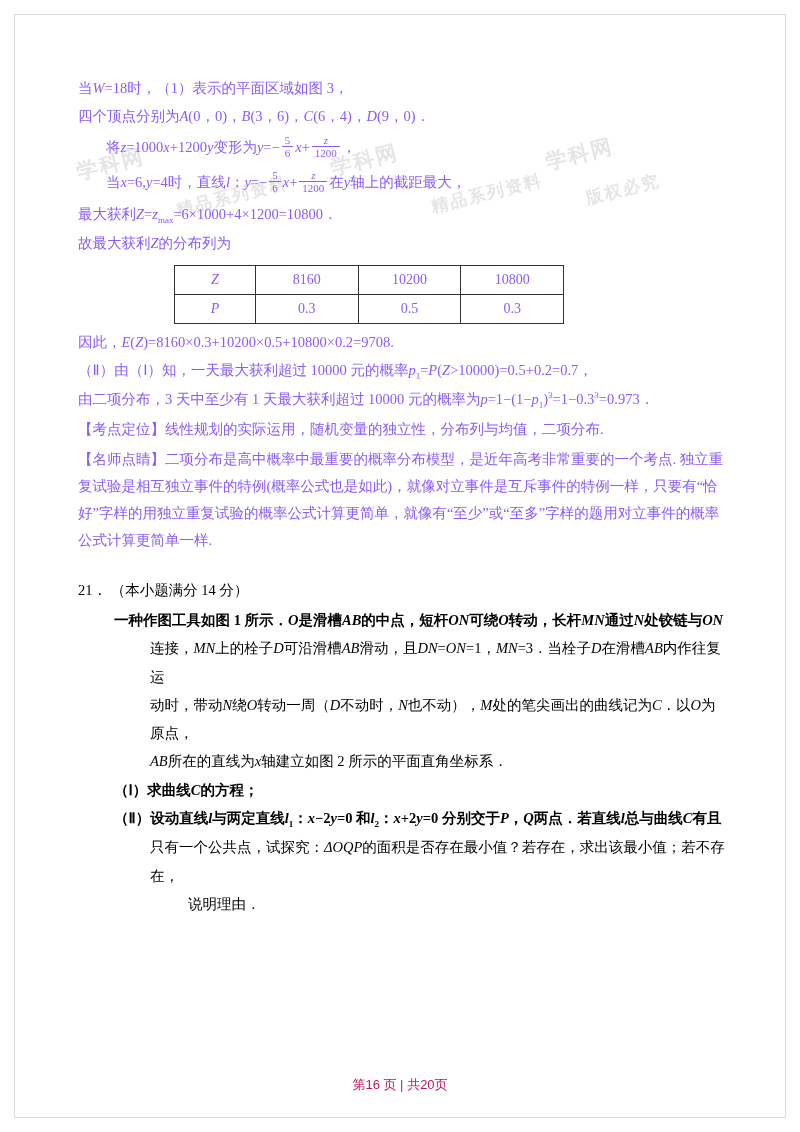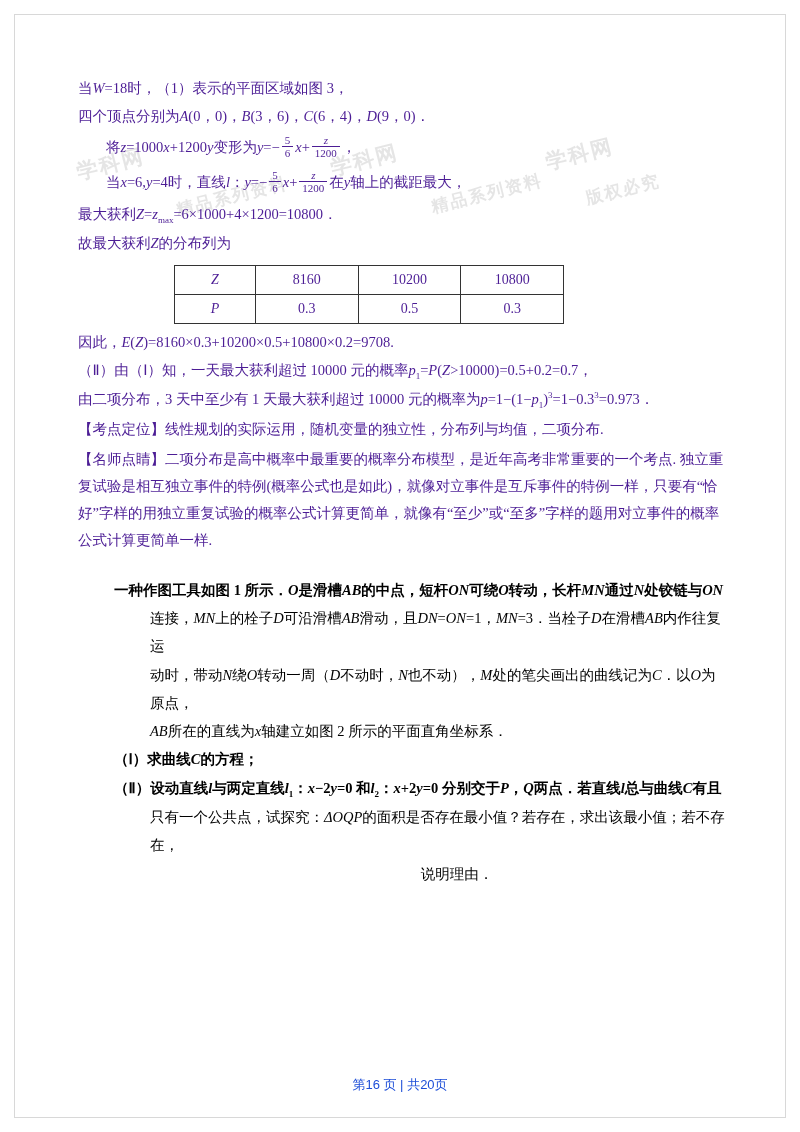--- a/index.html
+++ b/index.html
@@ -30,21 +30,21 @@
     border: 1px solid #d8d8d8;
     box-sizing: border-box;
   }
   .content {
     position: absolute;
     left: 78px;
     top: 78px;
     width: 648px;
   }
   .red {
-    color: #4c1d95;
+    color: #8b5cf6;
   }
   .line {
     line-height: 1.5;
     font-size: 14.5px;
     margin: 0 0 6px 0;
     white-space: nowrap;
   }
   .line.wrap { white-space: normal; }
   .mi { font-style: italic; font-family: "Liberation Serif", serif; }
   .sub { font-size: 9px; vertical-align: sub; }
@@ -117,21 +117,21 @@
   .q21 .indent-more { margin-left: 72px; }
 
   .footer {
     position: absolute;
     left: 0;
     bottom: 38px;
     width: 800px;
     text-align: center;
     font-size: 13px;
     font-family: "Liberation Sans", sans-serif;
-    color: #1d4ed8;
+    color: #be185d;
   }
   .blk { margin-bottom: 9px; margin-left: 28px; }
 </style>
 </head>
 <body>
 
 <div class="page">
   <div class="page-border"></div>
 
   <div class="wm wm1">学科网</div>
@@ -200,20 +200,23 @@
 
     <div class="line red wrap">
       <span>【考点定位】</span><span>线性规划的实际运用，随机变量的独立性，分布列与均值，二项分布.</span>
     </div>
 
     <div class="line red wrap" style="line-height:1.85;">
       <span>【名师点睛】</span><span>二项分布是高中概率中最重要的概率分布模型，是近年高考非常重要的一个考点. 独立重复试验是相互独立事件的特例(概率公式也是如此)，就像对立事件是互斥事件的特例一样，只要有“恰好”字样的用独立重复试验的概率公式计算更简单，就像有“至少”或“至多”字样的题用对立事件的概率公式计算更简单一样.</span>
     </div>
 
     <div class="q21">
+      <div class="qhead">
+        <span>21．</span>&nbsp;<span>（本小题满分 14 分）</span>
+      </div>
 
       <div class="para">
         <span>一种作图工具如图 1 所示．</span><span class="mi">O</span><span>是滑槽</span><span class="mi">AB</span><span>的中点，短杆</span><span class="mi">ON</span><span>可绕</span><span class="mi">O</span><span>转动，长杆</span><span class="mi">MN</span><span>通过</span><span class="mi">N</span><span>处铰链与</span><span class="mi">ON</span>
       </div>
 
       <div class="indent-more">
         <span>连接，</span><span class="mi">MN</span><span>上的栓子</span><span class="mi">D</span><span>可沿滑槽</span><span class="mi">AB</span><span>滑动，且</span><span class="mi">DN</span><span>=</span><span class="mi">ON</span><span>=1，</span><span class="mi">MN</span><span>=3．当栓子</span><span class="mi">D</span><span>在滑槽</span><span class="mi">AB</span><span>内作往复运</span>
       </div>
 
       <div class="indent-more">
@@ -229,21 +232,21 @@
       </div>
 
       <div class="para">
         <span>（Ⅱ）设动直线</span><span class="mi">l</span><span>与两定直线</span><span class="mi">l</span><span class="sub">1</span><span>：</span><span class="mi">x</span><span>−2</span><span class="mi">y</span><span>=0 和</span><span class="mi">l</span><span class="sub">2</span><span>：</span><span class="mi">x</span><span>+2</span><span class="mi">y</span><span>=0 分别交于</span><span class="mi">P</span><span>，</span><span class="mi">Q</span><span>两点．若直线</span><span class="mi">l</span><span>总与曲线</span><span class="mi">C</span><span>有且</span>
       </div>
 
       <div class="indent-more">
         <span>只有一个公共点，试探究：</span><span class="mi">ΔOQP</span><span>的面积是否存在最小值？若存在，求出该最小值；若不存在，</span>
       </div>
 
-      <div class="indent-more" style="margin-left:110px;text-align:center;">
+      <div class="indent-more" style="margin-left:110px;">
         <span>说明理由．</span>
       </div>
     </div>
 
   </div>
 
   <div class="footer">
     <span>第16 页</span>
     <span>|</span>
     <span>共20页</span>

